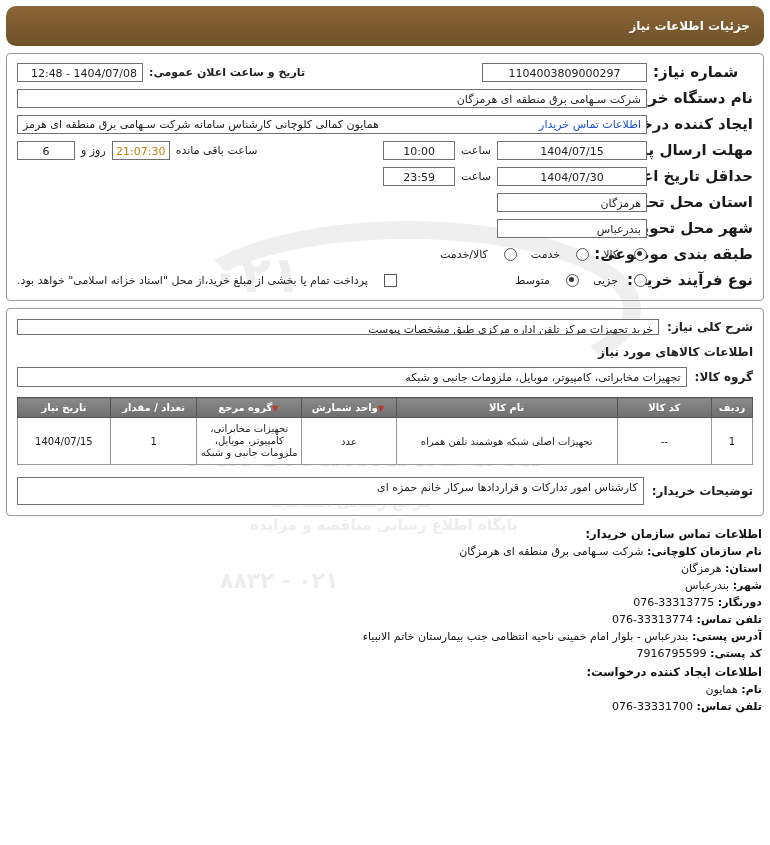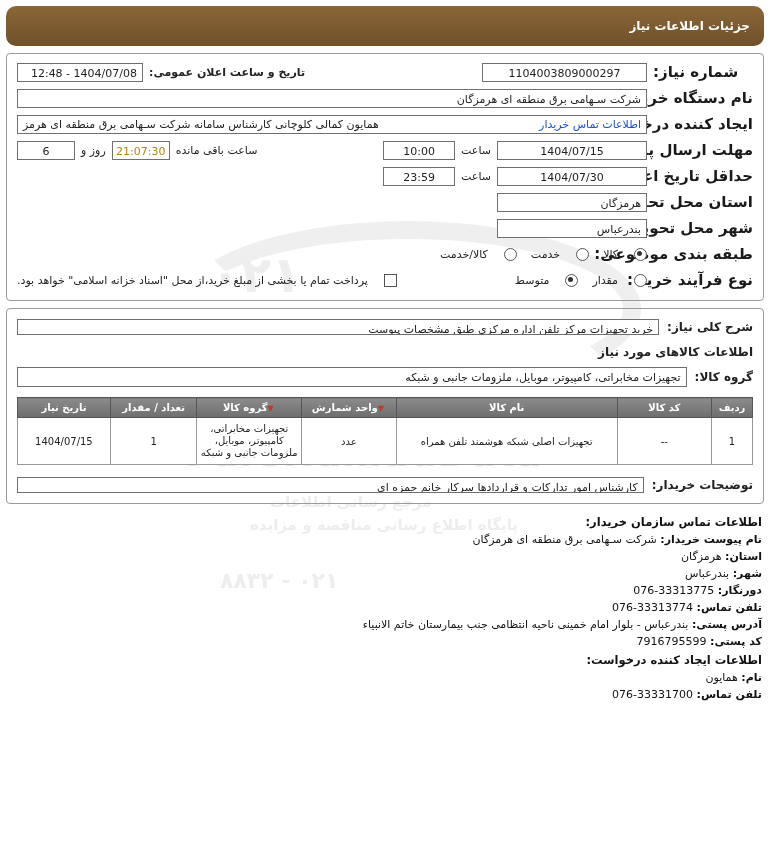--- a/index.html
+++ b/index.html
@@ -359,21 +359,21 @@
           </span>
         </div>
         <div class="grow"></div>
       </div>
 
       <div class="row" style="margin-bottom:2px;">
         <div class="lbl lbl-w">نوع فرآیند خرید :</div>
         <div style="display:flex;align-items:center;">
           <span class="opt">
             <span class="radio"></span>
-            <span>مقدار</span>
+            <span>جزیی</span>
           </span>
           <span class="opt">
             <span class="radio on"></span>
             <span>متوسط</span>
           </span>
         </div>
         <div class="grow"></div>
         <span class="opt" style="margin-left:0;">
           <span class="chk"></span>
           <span>پرداخت تمام یا بخشی از مبلغ خرید،از محل "اسناد خزانه اسلامی" خواهد بود.</span>
@@ -396,49 +396,49 @@
         <div class="fld grow" style="height:20px;line-height:20px;">تجهیزات مخابراتی، کامپیوتر، موبایل، ملزومات جانبی و شبکه</div>
       </div>
 
       <table class="items">
         <thead>
           <tr>
             <th style="width:34px;">ردیف</th>
             <th style="width:88px;">کد کالا</th>
             <th style="width:215px;">نام کالا</th>
             <th style="width:88px;"><span class="sort-dot">▼</span><span>واحد شمارش</span></th>
-            <th style="width:98px;"><span class="sort-dot">▼</span><span>گروه کالا</span></th>
+            <th style="width:98px;"><span class="sort-dot">▼</span><span>گروه مرجع</span></th>
             <th style="width:80px;">تعداد / مقدار</th>
             <th style="width:86px;">تاریخ نیاز</th>
           </tr>
         </thead>
         <tbody>
           <tr>
             <td>1</td>
             <td>--</td>
             <td>تجهیزات اصلی شبکه هوشمند تلفن همراه</td>
             <td>عدد</td>
             <td style="line-height:12px;">تجهیزات مخابراتی، کامپیوتر، موبایل، ملزومات جانبی و شبکه</td>
             <td>1</td>
             <td>1404/07/15</td>
           </tr>
         </tbody>
       </table>
 
       <div class="sec-row" style="margin-top:12px;margin-bottom:2px;">
         <div class="sec-lbl">توضیحات خریدار:</div>
-        <div class="fld grow" style="height:16px;line-height:20px;">کارشناس امور تدارکات و قراردادها سرکار خانم حمزه ای</div>
+        <div class="fld grow" style="height:28px;line-height:20px;">کارشناس امور تدارکات و قراردادها سرکار خانم حمزه ای</div>
       </div>
 
     </div>
 
     <div class="info">
       <div class="hd">اطلاعات تماس سازمان خریدار:</div>
       <div>
-        <b>نام پیوست خریدار:</b>
+        <b>نام سازمان کلوچانی:</b>
         <span>شرکت سـهامی برق منطقه ای هرمزگان</span>
       </div>
       <div>
         <b>استان:</b>
         <span>هرمزگان</span>
       </div>
       <div>
         <b>شهر:</b>
         <span>بندرعباس</span>
       </div>

